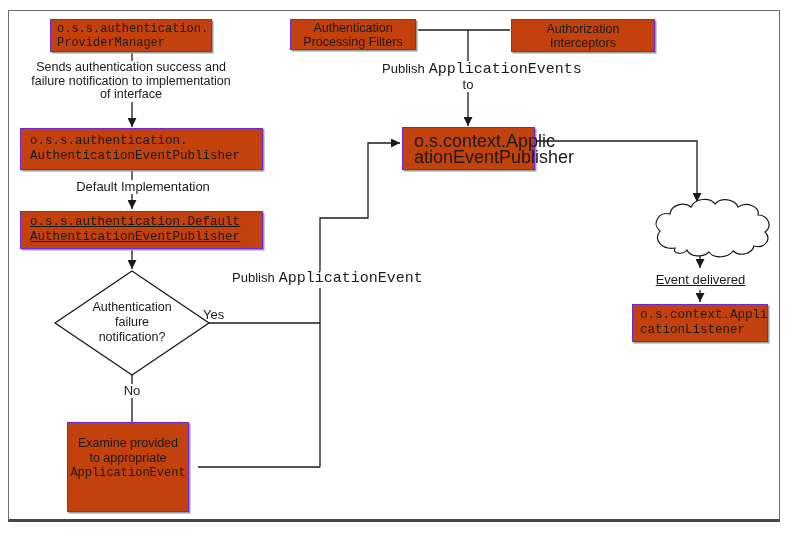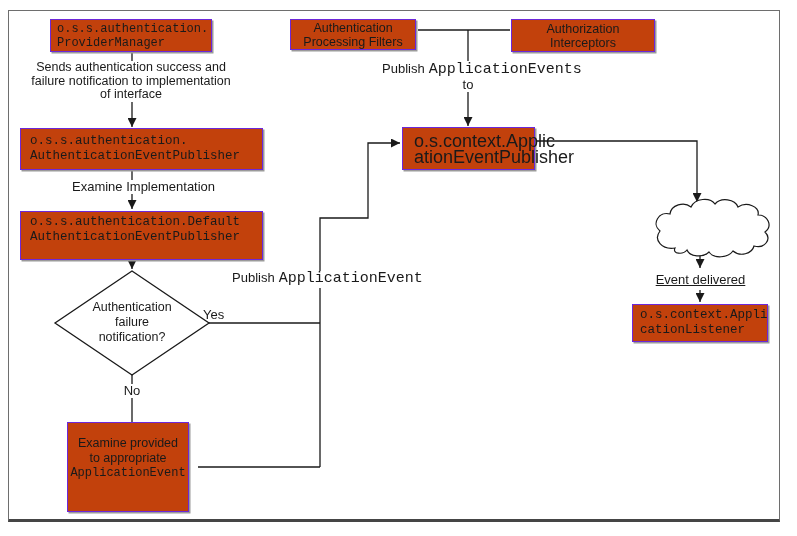--- a/index.html
+++ b/index.html
@@ -39,21 +39,21 @@
     position: absolute; z-index: 2;
     text-align: center;
     font-size: 12.5px; line-height: 13.5px;
     white-space: nowrap;
   }
   .masked { background: #ffffff; }
 
   
   #box-provider        { left: 50px;  top: 19px;  width: 162px; height: 33px; font-size: 12px;   line-height: 14px; padding: 2px 0 0 6px; }
   #box-auth-publisher  { left: 20px;  top: 128px; width: 243px; height: 42px; font-size: 12.5px; line-height: 15px; padding: 5px 0 0 9px; }
-  #box-default-pub     { left: 20px;  top: 211px; width: 243px; height: 49px; font-size: 12.5px; line-height: 15px; padding: 3px 0 0 9px; }
+  #box-default-pub     { left: 20px;  top: 211px; width: 243px; height: 38px; font-size: 12.5px; line-height: 15px; padding: 3px 0 0 9px; text-decoration: underline; }
   #box-examine         { left: 67px;  top: 422px; width: 122px; height: 90px; font-size: 12.5px; line-height: 15px; padding-top: 13px; text-align: center; }
   #box-examine .code   { font-size: 12px; }
   #box-filters         { left: 290px; top: 19px;  width: 126px; height: 31px; font-size: 12.5px; line-height: 14px; padding-top: 1px; text-align: center; }
   #box-interceptors    { left: 511px; top: 19px;  width: 144px; height: 33px; font-size: 12.5px; line-height: 14px; padding-top: 2px; text-align: center; }
   #box-event-publisher { left: 402px; top: 127px; width: 133px; height: 43px; font-size: 18px;   line-height: 16px; padding: 5px 0 0 11px; }
   #box-listener        { left: 632px; top: 304px; width: 136px; height: 38px; font-size: 12.5px; line-height: 15px; padding: 3px 0 0 7px; }
 
   
   #decision-label { left: 62px; top: 300px; width: 140px; line-height: 15px; z-index: 2; }
 
@@ -152,21 +152,21 @@
     <div>failure</div>
     <div>notification?</div>
   </div>
 
   <div class="label masked" id="label-sends">
     <div>Sends authentication success and</div>
     <div>failure notification to implementation</div>
     <div>of interface</div>
   </div>
 
-  <div class="label masked" id="label-default-impl">Examine Implementation</div>
+  <div class="label masked" id="label-default-impl">Default Implementation</div>
 
   <div class="label" id="label-yes">Yes</div>
 
   <div class="label masked" id="label-no">No</div>
 
   <div class="label masked" id="label-publish-event">
     <span>Publish</span><span class="code gap">ApplicationEvent</span>
   </div>
 
   <div class="label masked" id="label-publish-events">

